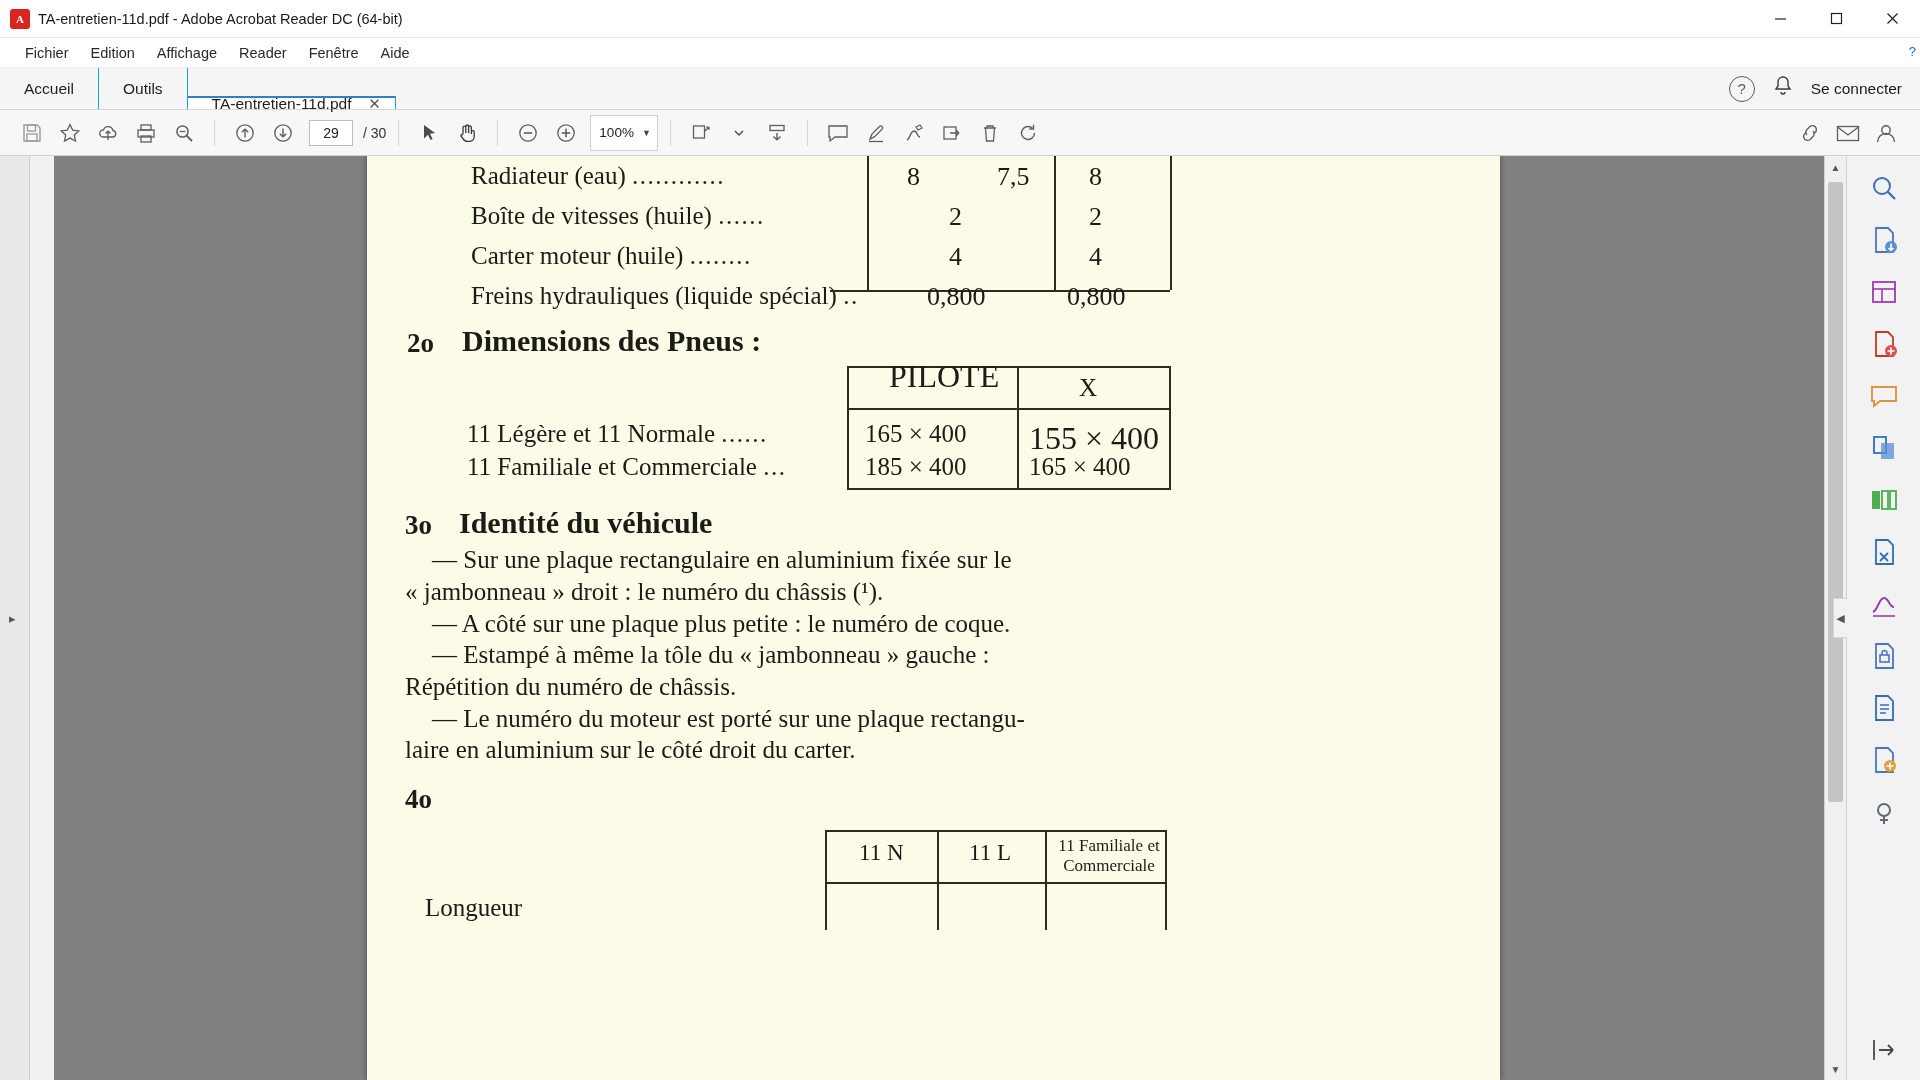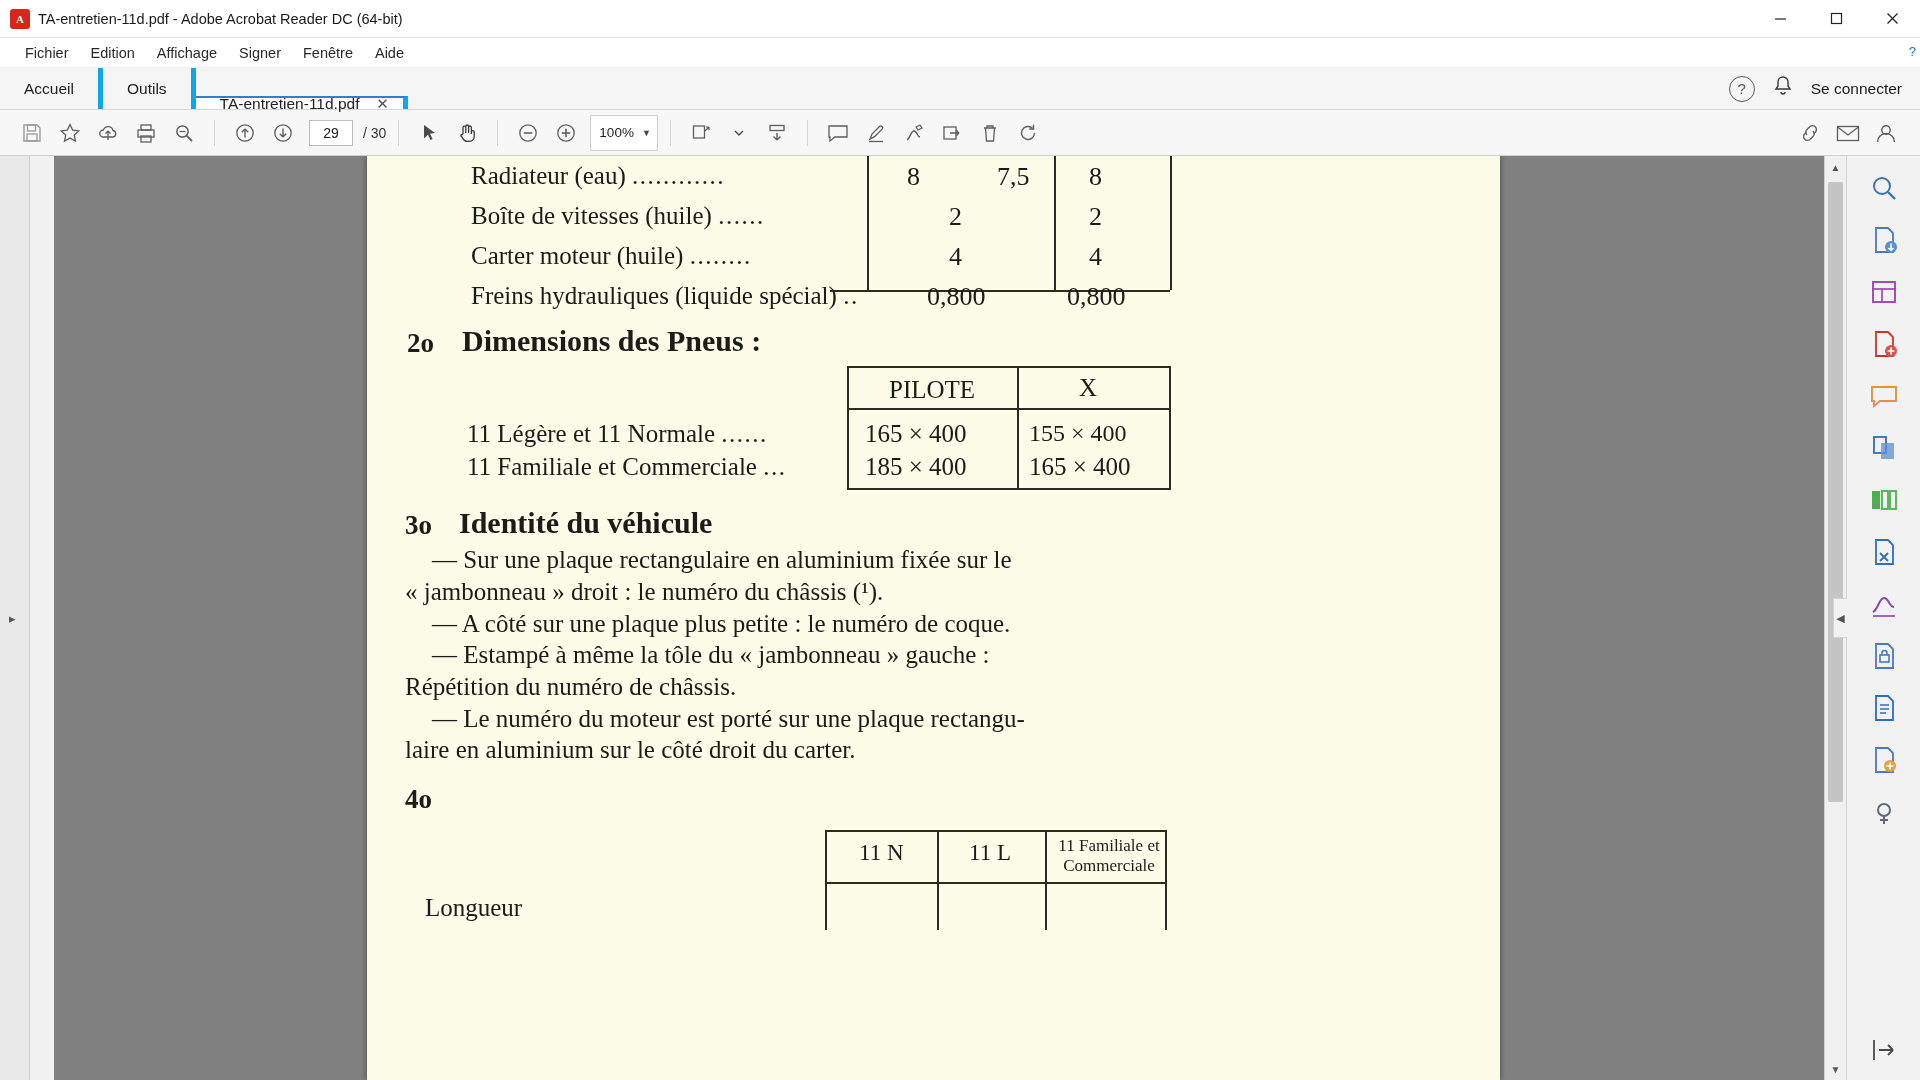--- a/index.html
+++ b/index.html
@@ -62,21 +62,21 @@
     height: 42px; flex: 0 0 42px;
     background: #f5f5f5;
     display: flex; align-items: stretch;
     border-bottom: 1px solid #d7d7d7;
     position: relative;
   }
   .tabitem {
     display: flex; align-items: center;
     padding: 0 24px;
     font-size: 15.5px; color: #222;
-    border-right: 5px solid #0ea5e9;
+    border-right: 1px solid #0ea5e9;
     background: #f5f5f5;
   }
   .tabitem.doc {
     background: #ffffff;
     border-top: 2px solid #2f7fd1;
     padding-right: 12px;
     margin-top: 28px;
   }
   .tabclose {
     margin-left: 14px; font-size: 15px; color: #555;
@@ -237,21 +237,21 @@
             <line x1="11.5" y1="1.5" x2="1.5" y2="11.5" stroke="currentColor" stroke-width="1.3"></line>
           </svg>
       </div>
     </div>
   </div>
 
   <div class="menubar">
     <div class="mi">Fichier</div>
     <div class="mi">Edition</div>
     <div class="mi">Affichage</div>
-    <div class="mi">Signer</div>
+    <div class="mi">Reader</div>
     <div class="mi">Fenêtre</div>
     <div class="mi">Aide</div>
     <div class="helpq">?</div>
   </div>
 
   <div class="tabbar">
     <div class="tabitem">
       <span>Accueil</span>
     </div>
     <div class="tabitem">
@@ -484,29 +484,29 @@
           <div class="doc-line" style="left:40px; top:172px; font-size:27px; font-weight:bold;">2o</div>
           <div class="doc-line" style="left:95px; top:168px; font-size:30px; font-weight:bold;">Dimensions des Pneus :</div>
 
           <div style="position:absolute; left:480px; top:210px; width:324px; height:2px; background:#2b2b22;"></div>
           <div style="position:absolute; left:480px; top:252px; width:324px; height:2px; background:#2b2b22;"></div>
           <div style="position:absolute; left:480px; top:332px; width:324px; height:2px; background:#2b2b22;"></div>
           <div style="position:absolute; left:480px; top:210px; width:2px; height:124px; background:#2b2b22;"></div>
           <div style="position:absolute; left:650px; top:210px; width:2px; height:124px; background:#2b2b22;"></div>
           <div style="position:absolute; left:802px; top:210px; width:2px; height:124px; background:#2b2b22;"></div>
 
-          <div class="doc-line" style="left:522px; top:220px; font-size:25px;">PILOTE</div>
+          <div class="doc-line" style="left:522px; top:202px; font-size:32px;">PILOTE</div>
           <div class="doc-line" style="left:712px; top:218px; font-size:25px;">X</div>
 
           <div class="doc-line" style="left:100px; top:264px; font-size:25px;">
             <span>11 Légère et 11 Normale</span>
             <span class="dots">......</span>
           </div>
           <div class="doc-line" style="left:498px; top:264px; font-size:25px;">165 × 400</div>
-          <div class="doc-line" style="left:662px; top:264px; font-size:24px;">155 × 400</div>
+          <div class="doc-line" style="left:662px; top:264px; font-size:32px;">155 × 400</div>
 
           <div class="doc-line" style="left:100px; top:297px; font-size:25px;">
             <span>11 Familiale et Commerciale</span>
             <span class="dots">...</span>
           </div>
           <div class="doc-line" style="left:498px; top:297px; font-size:25px;">185 × 400</div>
           <div class="doc-line" style="left:662px; top:297px; font-size:25px;">165 × 400</div>
 
           <div class="doc-line" style="left:38px; top:354px; font-size:27px; font-weight:bold;">3o</div>
           <div class="doc-line" style="left:92px; top:350px; font-size:30px; font-weight:bold;">Identité du véhicule</div>

